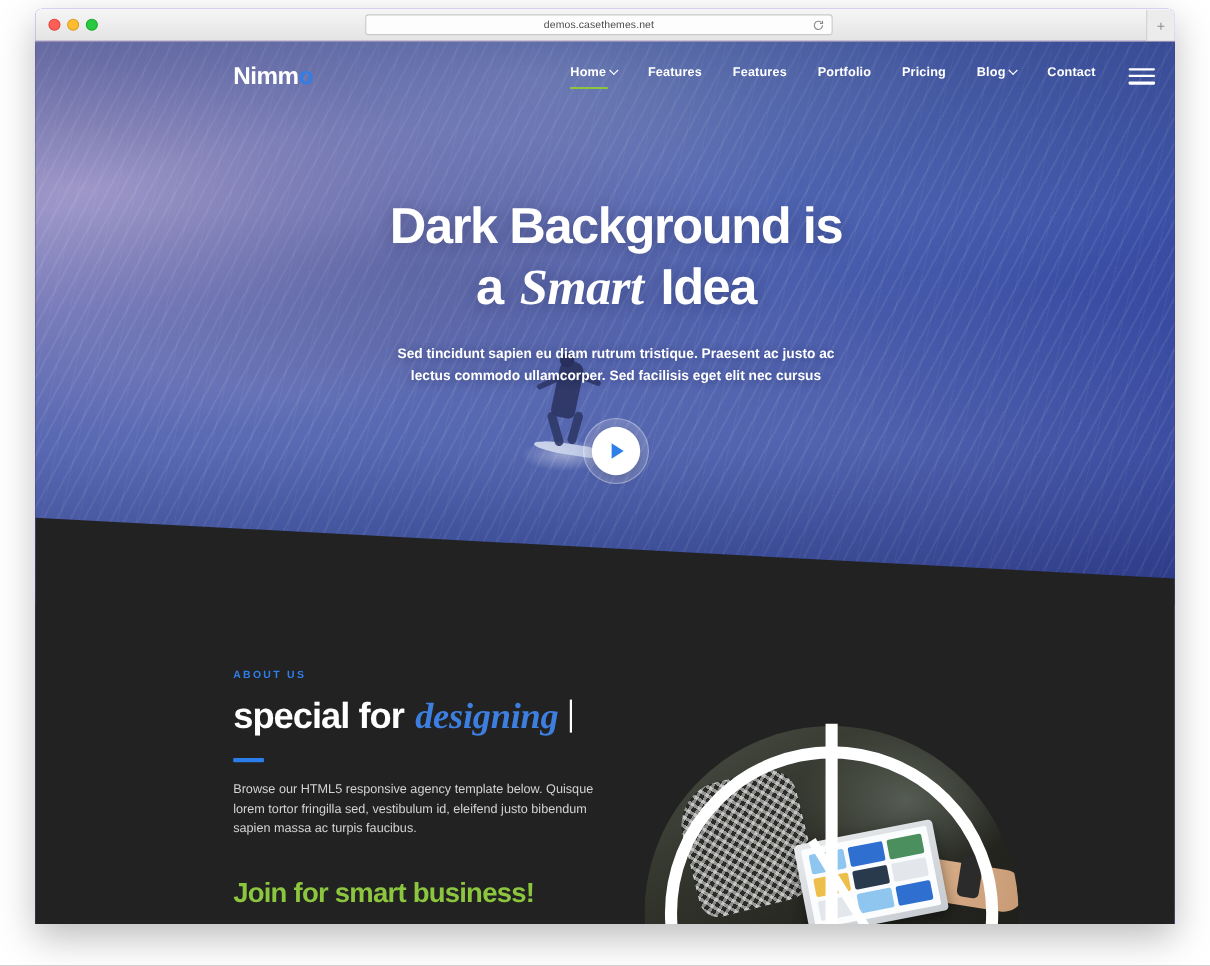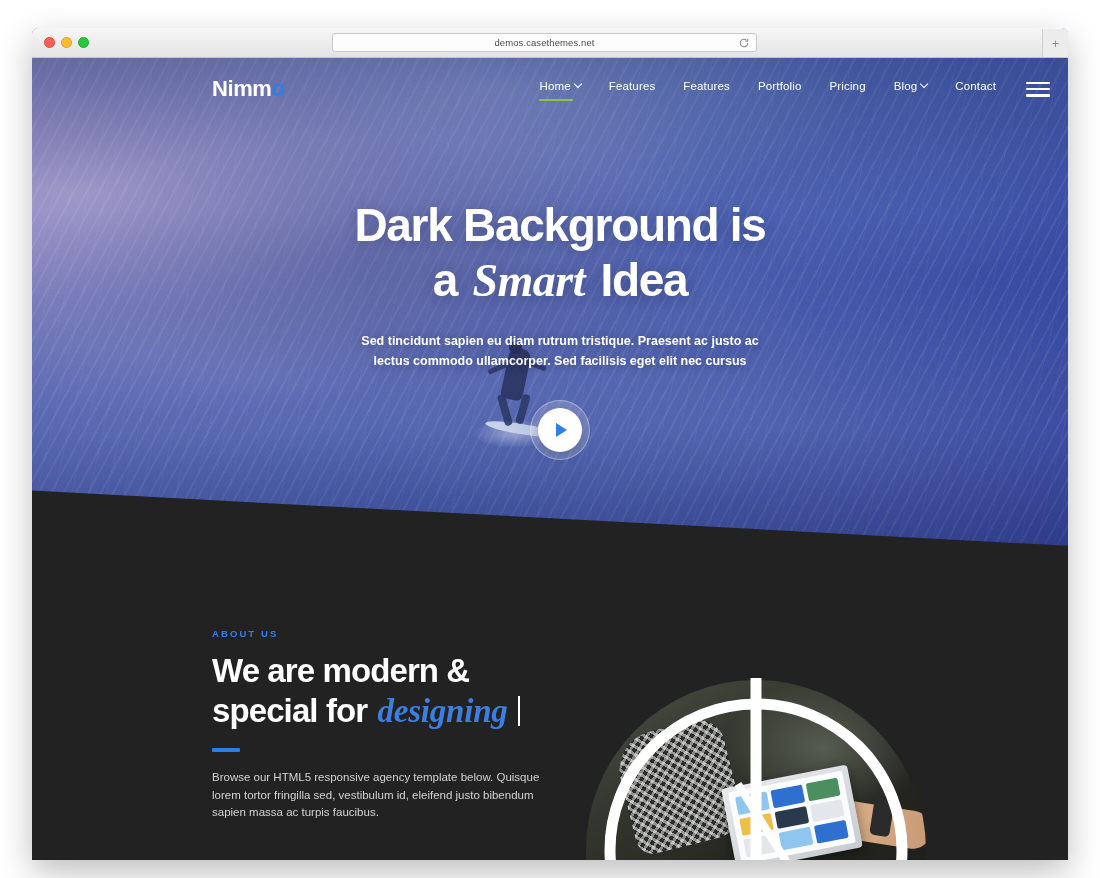--- a/index.html
+++ b/index.html
@@ -5,21 +5,21 @@
   * { margin:0; padding:0; box-sizing:border-box; }
   html,body { width:1100px; height:878px; overflow:hidden; }
   body {
     background:#ffffff;
     font-family:"Liberation Sans", sans-serif;
     -webkit-font-smoothing:antialiased;
   }
 
   
   .browser-window{
-    position:absolute; left:32px; top:28px;
+    position:absolute; left:32px; top:8px;
     width:1036px; height:832px;
     background:#8b5cf6;
     border-radius:6px 6px 0 0;
     box-shadow:0 12px 34px rgba(0,0,0,.26);
     overflow:hidden;
   }
   .titlebar{
     position:relative; height:30px;
     background:linear-gradient(#f6f6f6,#e4e4e4);
     border-bottom:1px solid #c4c4c4;
@@ -146,21 +146,21 @@
   }
   .logo .o{ color:#2f7fe8; }
 
   .nav-menu{
     display:flex; align-items:center; gap:28px;
     margin-left:auto; margin-right:30px;
   }
   .nav-item{
     position:relative;
     display:flex; align-items:center; gap:4px;
-    font-size:11.5px; font-weight:400; color:#ffffff;
+    font-size:11.5px; font-weight:700; color:#ffffff;
     letter-spacing:.15px; cursor:pointer;
     padding:6px 0 12px 0;
   }
   .nav-item .chev{
     display:inline-block; width:6px; height:6px;
     border-right:1.4px solid #ffffff; border-bottom:1.4px solid #ffffff;
     transform:translateY(-2px) rotate(45deg);
   }
   .nav-item.active::after{
     content:""; position:absolute; left:0; right:8px; bottom:3px;
@@ -416,21 +416,20 @@
       </div>
     </section>
 
     <section class="about">
       <div class="about-inner">
 
         <div class="about-text">
           <div class="eyebrow">ABOUT US</div>
 
           <h2 class="about-title">
-            <span>We are modern &amp;</span>
             <span class="line2"><span>special for </span><em class="designing">designing</em><i class="caret"></i></span>
           </h2>
 
           <div class="rule"></div>
 
           <p class="about-body">Browse our HTML5 responsive agency template below. Quisque lorem tortor fringilla sed, vestibulum id, eleifend justo bibendum sapien massa ac turpis faucibus.</p>
 
           <h3 class="cta-title">Join for smart business!</h3>
 
         </div>

